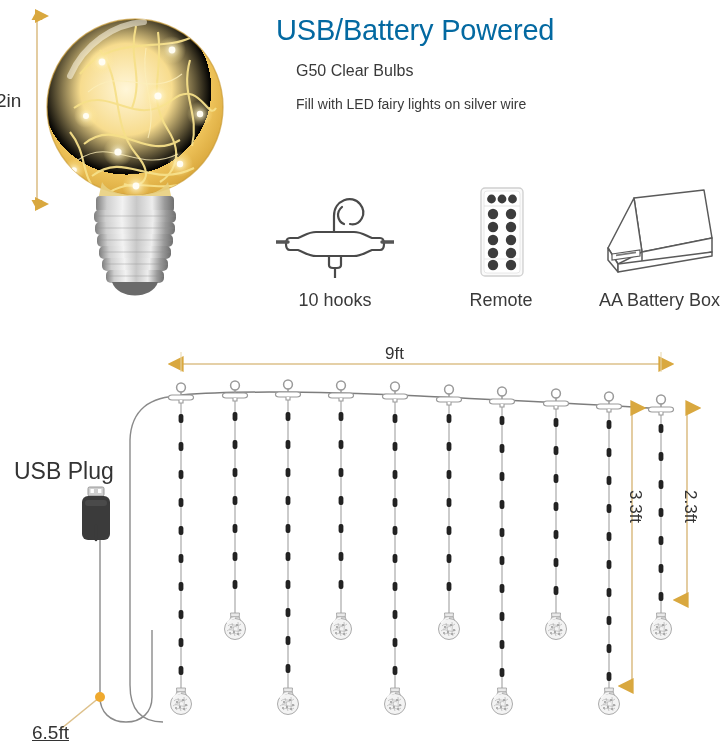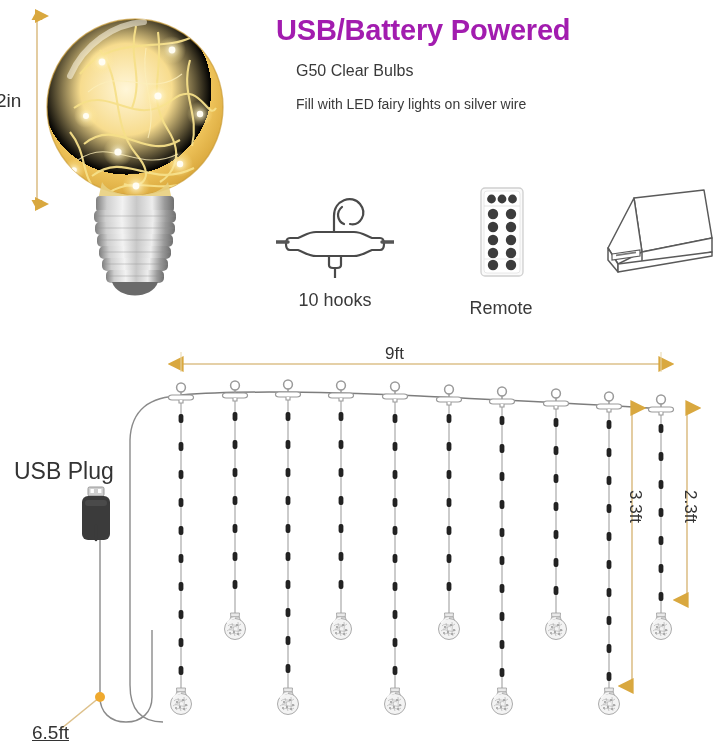--- a/index.html
+++ b/index.html
@@ -9,22 +9,22 @@
     position:relative;
     font-family:"Liberation Sans", sans-serif;
     color:#2f2f2f;
     overflow:hidden;
   }
   .abs { position:absolute; }
 
   
   #headline {
     left:276px; top:14px;
-    font-size:29px; font-weight:bold;
-    color:#a21caf;
+    font-size:29px; font-weight:normal;
+    color:#0369a1;
     letter-spacing:-0.2px;
     white-space:nowrap;
   }
   #subline1 {
     left:296px; top:62px;
     font-size:16px; color:#3a3a3a;
     white-space:nowrap;
   }
   #subline2 {
     left:296px; top:96px;
@@ -43,21 +43,21 @@
   
   .acc { position:absolute; text-align:center; }
   .acc-label {
     font-size:18px; color:#3a3a3a;
     white-space:nowrap; margin-top:4px;
   }
   #acc-hooks  { left:276px; top:186px; width:118px; }
   #acc-remote { left:445px; top:186px; width:112px; }
   #acc-batt   { left:596px; top:186px; width:127px; }
   #acc-hooks .acc-label  { margin-top:8px; }
-  #acc-remote .acc-label { margin-top:16px; }
+  #acc-remote .acc-label { margin-top:8px; }
   #acc-batt .acc-label   { margin-top:8px; }
 
   
   #curtain { left:0; top:330px; width:723px; height:420px; }
 
   
   #label-9ft {
     left:385px; top:344px;
     font-size:17px; color:#333;
     white-space:nowrap;
@@ -249,20 +249,21 @@
     <g fill="#ffffff" stroke="#5a5a5a" stroke-width="1.5" stroke-linejoin="round">
       <path d="M38 12 L108 4 L116 52 L46 66 Z"></path>
       <path d="M38 12 L12 62 L22 78 L46 66 Z"></path>
       <path d="M46 66 L116 52 L116 66 L46 80 Z"></path>
       <path d="M12 62 L12 74 L22 86 L22 78 Z"></path>
       <path d="M22 78 L22 86 L116 70 L116 66 Z"></path>
     </g>
     <path d="M16 68 L44 64 L44 70 L16 74 Z" fill="#ffffff" stroke="#5a5a5a" stroke-width="1.2"></path>
     <path d="M20 69.4 L40 66.4" stroke="#7a7a7a" stroke-width="1.6"></path>
   </svg>
+  <div class="acc-label">AA Battery Box</div>
 </div>
 
 <svg class="abs" id="curtain" viewBox="0 0 723 420">
   <defs>
     <marker id="ar-l" markerWidth="10" markerHeight="10" refX="9" refY="5" orient="auto">
       <path d="M10 0 L0 5 L10 10 Z" fill="#d9a83f"></path>
     </marker>
     <marker id="ar-r" markerWidth="10" markerHeight="10" refX="1" refY="5" orient="auto">
       <path d="M0 0 L10 5 L0 10 Z" fill="#d9a83f"></path>
     </marker>

